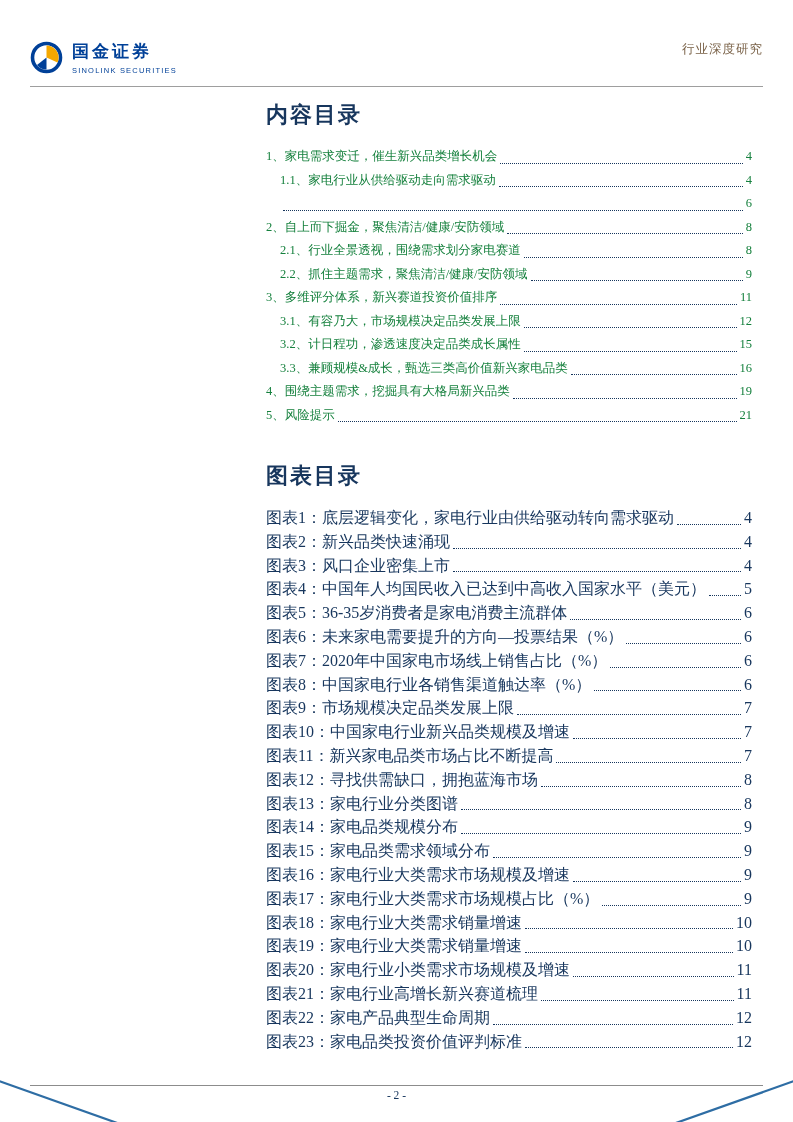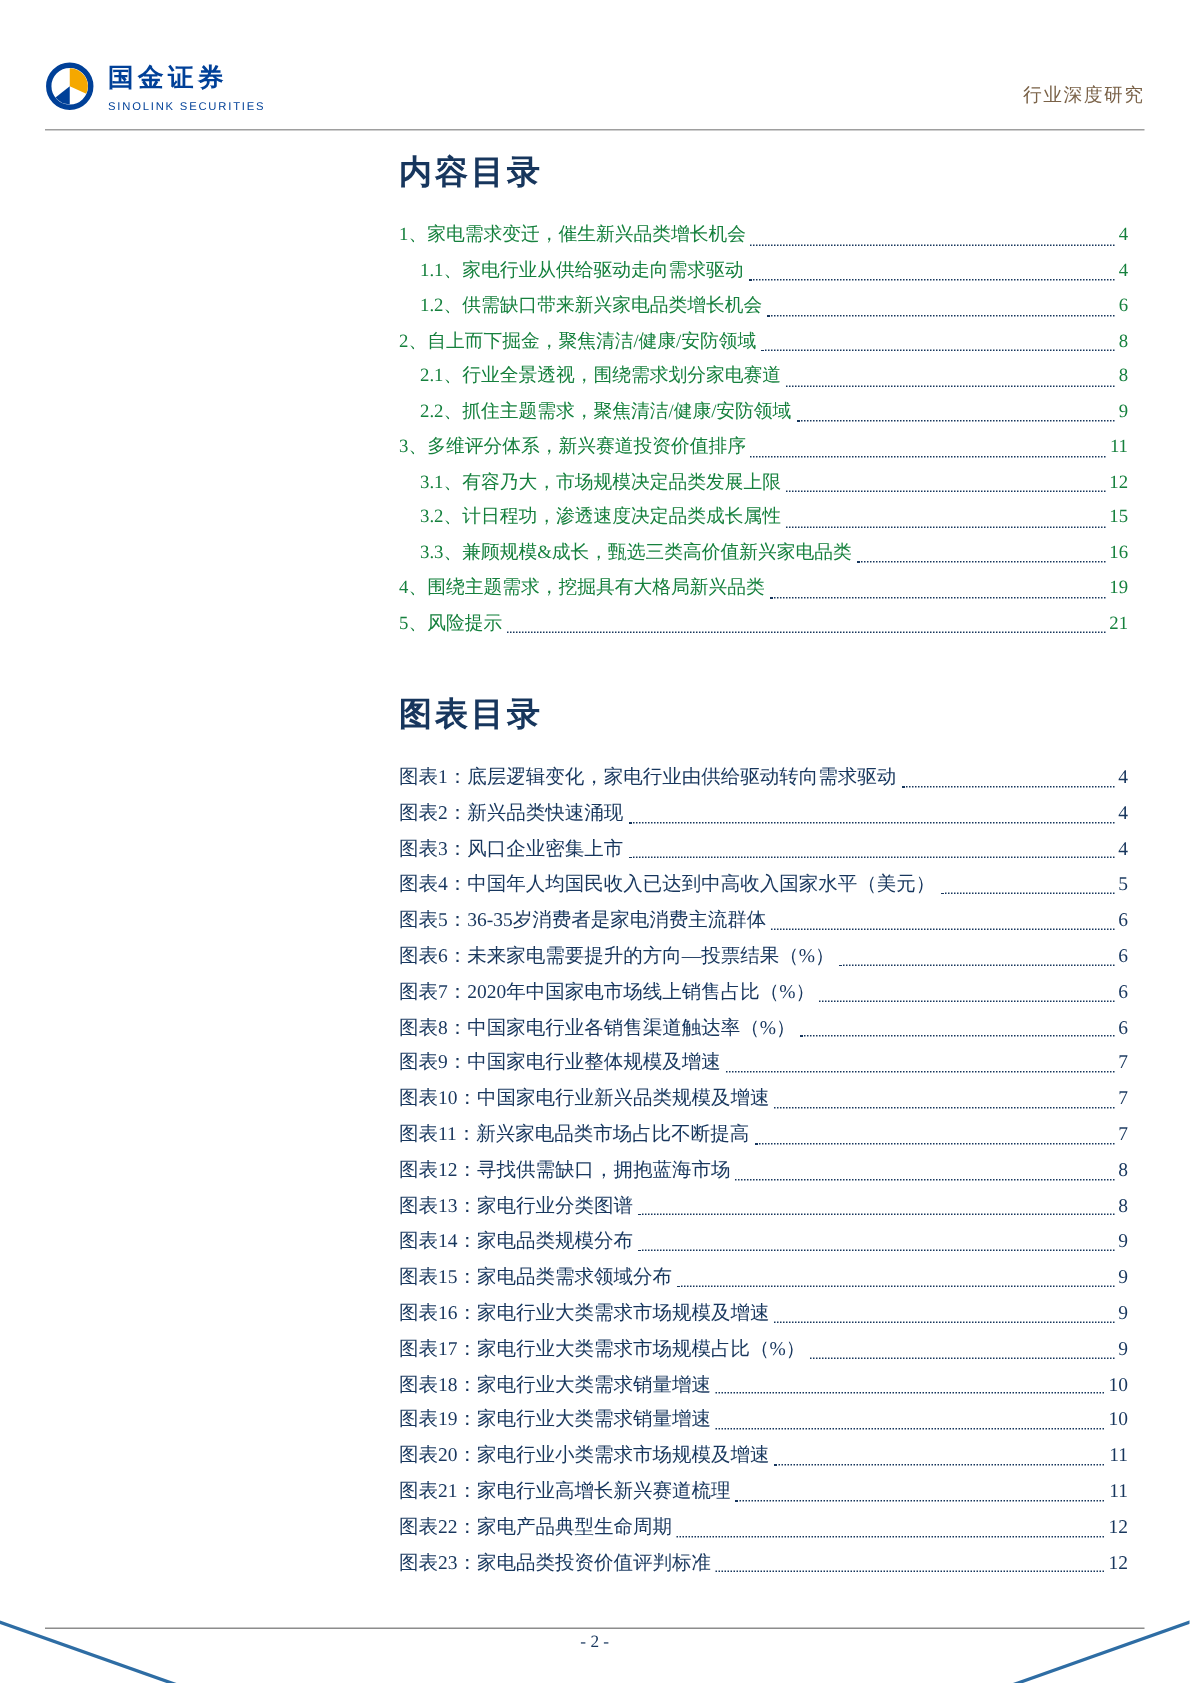--- a/index.html
+++ b/index.html
@@ -18,21 +18,21 @@
   .brand-text { display: flex; flex-direction: column; }
   .brand-cn {
     font-family: "Liberation Sans", sans-serif;
     font-size: 17px; font-weight: bold; color: #004098; letter-spacing: 3px;
   }
   .brand-en {
     font-family: "Liberation Sans", sans-serif;
     font-size: 7.5px; color: #004098; letter-spacing: 1.2px; margin-top: 3px;
   }
   .header-right {
-    position: absolute; right: 0; top: 15px;
+    position: absolute; right: 0; top: 1px;
     font-size: 12.5px; color: #7a6248; letter-spacing: 1px;
     font-family: "Liberation Serif", serif;
   }
   .header-rule {
     position: absolute; top: 86px; left: 30px; right: 30px;
     border-top: 1.5px solid #9e9e9e;
   }
 
   
   .content { position: absolute; left: 266px; width: 486px; top: 100px; }
@@ -51,21 +51,21 @@
   .leader {
     flex: 1; min-width: 12px;
     border-bottom: 1.5px dotted #17365d;
     margin: 0 3px 5px 3px;
   }
   .toc-page { flex: none; }
 
   .figures-section { margin-top: 34px; }
   .fig-row {
     display: flex; align-items: flex-end;
-    font-size: 13px; line-height: 23.8px; color: #17365d;
+    font-size: 16px; line-height: 23.8px; color: #17365d;
   }
   .fig-row .leader { border-bottom: 1.5px dotted #17365d; margin: 0 3px 5px 3px; }
 
   
   .footer-rule {
     position: absolute; left: 30px; right: 30px; top: 1085px;
     border-top: 1px solid #8c8c8c;
   }
   .footer-page {
     position: absolute; top: 1089px; left: 0; width: 100%;
@@ -103,21 +103,20 @@
           <span class="entry-label">1、家电需求变迁，催生新兴品类增长机会</span>
           <span class="leader"></span>
           <span class="toc-page">4</span>
         </div>
         <div class="toc-row sub">
           <span class="entry-label">1.1、家电行业从供给驱动走向需求驱动</span>
           <span class="leader"></span>
           <span class="toc-page">4</span>
         </div>
         <div class="toc-row sub">
-          <span class="entry-label">1.2、供需缺口带来新兴家电品类增长机会</span>
           <span class="leader"></span>
           <span class="toc-page">6</span>
         </div>
         <div class="toc-row">
           <span class="entry-label">2、自上而下掘金，聚焦清洁/健康/安防领域</span>
           <span class="leader"></span>
           <span class="toc-page">8</span>
         </div>
         <div class="toc-row sub">
           <span class="entry-label">2.1、行业全景透视，围绕需求划分家电赛道</span>
@@ -199,21 +198,21 @@
           <span class="entry-label">图表7：2020年中国家电市场线上销售占比（%）</span>
           <span class="leader"></span>
           <span class="toc-page">6</span>
         </div>
         <div class="fig-row">
           <span class="entry-label">图表8：中国家电行业各销售渠道触达率（%）</span>
           <span class="leader"></span>
           <span class="toc-page">6</span>
         </div>
         <div class="fig-row">
-          <span class="entry-label">图表9：中国家电行业整体规模及增速</span>
+          <span class="entry-label">图表9：市场规模决定品类发展上限</span>
           <span class="leader"></span>
           <span class="toc-page">7</span>
         </div>
         <div class="fig-row">
           <span class="entry-label">图表10：中国家电行业新兴品类规模及增速</span>
           <span class="leader"></span>
           <span class="toc-page">7</span>
         </div>
         <div class="fig-row">
           <span class="entry-label">图表11：新兴家电品类市场占比不断提高</span>

